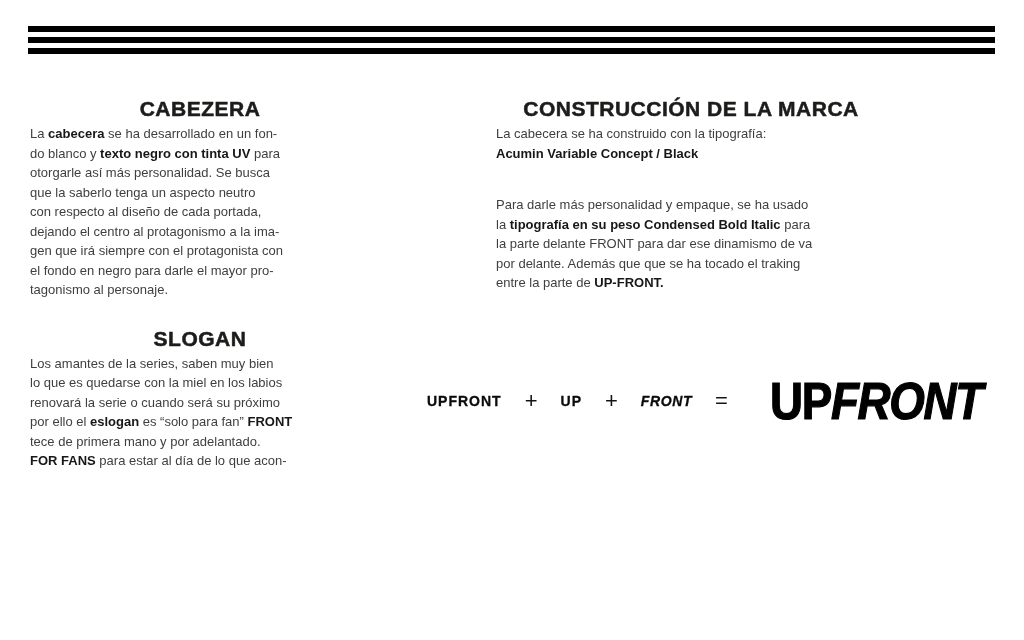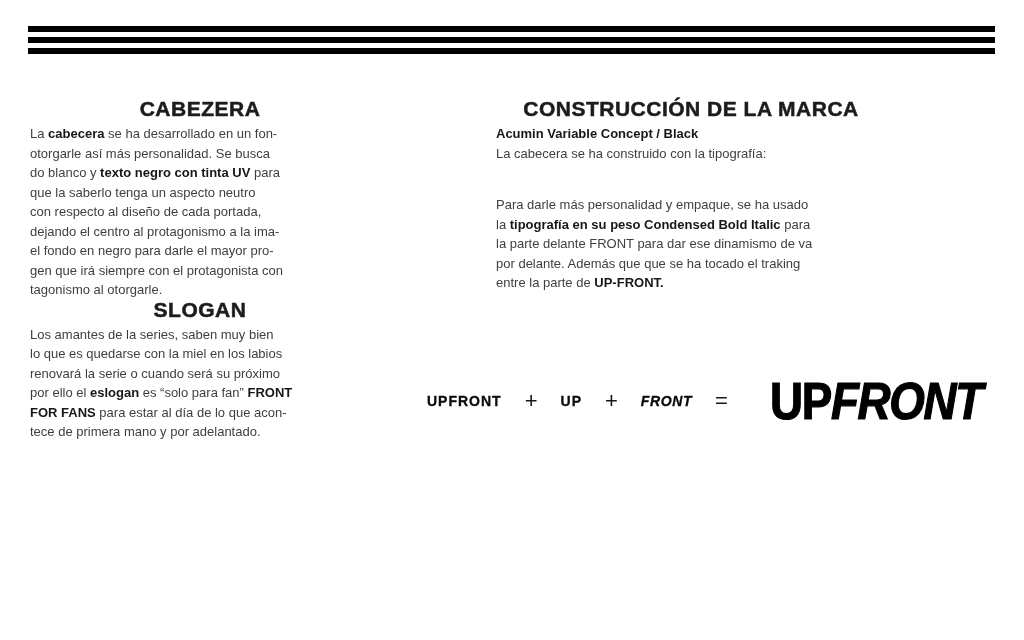--- a/index.html
+++ b/index.html
@@ -14,21 +14,21 @@
 
   
   .col{position:absolute;top:99px;}
   .col-left{left:30px;width:340px;}
   .col-right{left:496px;width:390px;}
 
   h2{
     margin:0 0 5px 0;font-size:21px;line-height:20px;font-weight:700;
     letter-spacing:.5px;color:#1c1c1b;text-align:center;-webkit-text-stroke:.5px #1c1c1b;
   }
-  .sec+.sec{}
+  .sec+.sec{margin-top:29px;}
   .para{font-size:13px;color:#3f3f3e;}
   .para .line{height:19.5px;line-height:19.5px;white-space:nowrap;}
   .para .b{font-weight:700;color:#171716;}
   .para+.para{margin-top:32px;}
 
   
   .equation{
     position:absolute;left:427px;top:378px;height:46px;
     display:flex;align-items:center;color:#0b0b0b;
   }
@@ -55,49 +55,49 @@
     <div class="stripe"></div>
     <div class="stripe"></div>
     <div class="stripe"></div>
   </div>
 
   <div class="col col-left">
     <div class="sec">
       <h2>CABEZERA</h2>
       <div class="para">
           <div class="line"><span>La </span><span class="b">cabecera</span><span> se ha desarrollado en un fon-</span></div>
+          <div class="line"><span>do blanco y </span><span class="b">texto negro con tinta UV</span><span> para</span></div>
           <div class="line"><span>otorgarle así más personalidad. Se busca</span></div>
-          <div class="line"><span>do blanco y </span><span class="b">texto negro con tinta UV</span><span> para</span></div>
           <div class="line"><span>que la saberlo tenga un aspecto neutro</span></div>
           <div class="line"><span>con respecto al diseño de cada portada,</span></div>
           <div class="line"><span>dejando el centro al protagonismo a la ima-</span></div>
+          <div class="line"><span>gen que irá siempre con el protagonista con</span></div>
           <div class="line"><span>el fondo en negro para darle el mayor pro-</span></div>
-          <div class="line"><span>gen que irá siempre con el protagonista con</span></div>
-          <div class="line"><span>tagonismo al otorgarle.</span></div>
+          <div class="line"><span>tagonismo al personaje.</span></div>
         </div>
     </div>
     <div class="sec">
       <h2>SLOGAN</h2>
       <div class="para">
           <div class="line"><span>Los amantes de la series, saben muy bien</span></div>
           <div class="line"><span>lo que es quedarse con la miel en los labios</span></div>
           <div class="line"><span>renovará la serie o cuando será su próximo</span></div>
           <div class="line"><span>por ello el </span><span class="b">eslogan</span><span> es “solo para fan” </span><span class="b">FRONT</span></div>
+          <div class="line"><span>tece de primera mano y por adelantado.</span></div>
           <div class="line"><span class="b">FOR FANS</span><span> para estar al día de lo que acon-</span></div>
-          <div class="line"><span>tece de primera mano y por adelantado.</span></div>
         </div>
     </div>
   </div>
 
   <div class="col col-right">
     <div class="sec">
       <h2>CONSTRUCCIÓN DE LA MARCA</h2>
       <div class="para">
+          <div class="line"><span>La cabecera se ha construido con la tipografía:</span></div>
           <div class="line"><span class="b">Acumin Variable Concept / Black</span></div>
-          <div class="line"><span>La cabecera se ha construido con la tipografía:</span></div>
         </div>
       <div class="para">
           <div class="line"><span>Para darle más personalidad y empaque, se ha usado</span></div>
           <div class="line"><span>la </span><span class="b">tipografía en su peso Condensed Bold Italic</span><span> para</span></div>
           <div class="line"><span>la parte delante FRONT para dar ese dinamismo de va</span></div>
           <div class="line"><span>por delante. Además que que se ha tocado el traking</span></div>
           <div class="line"><span>entre la parte de </span><span class="b">UP-FRONT.</span></div>
         </div>
     </div>
   </div>

